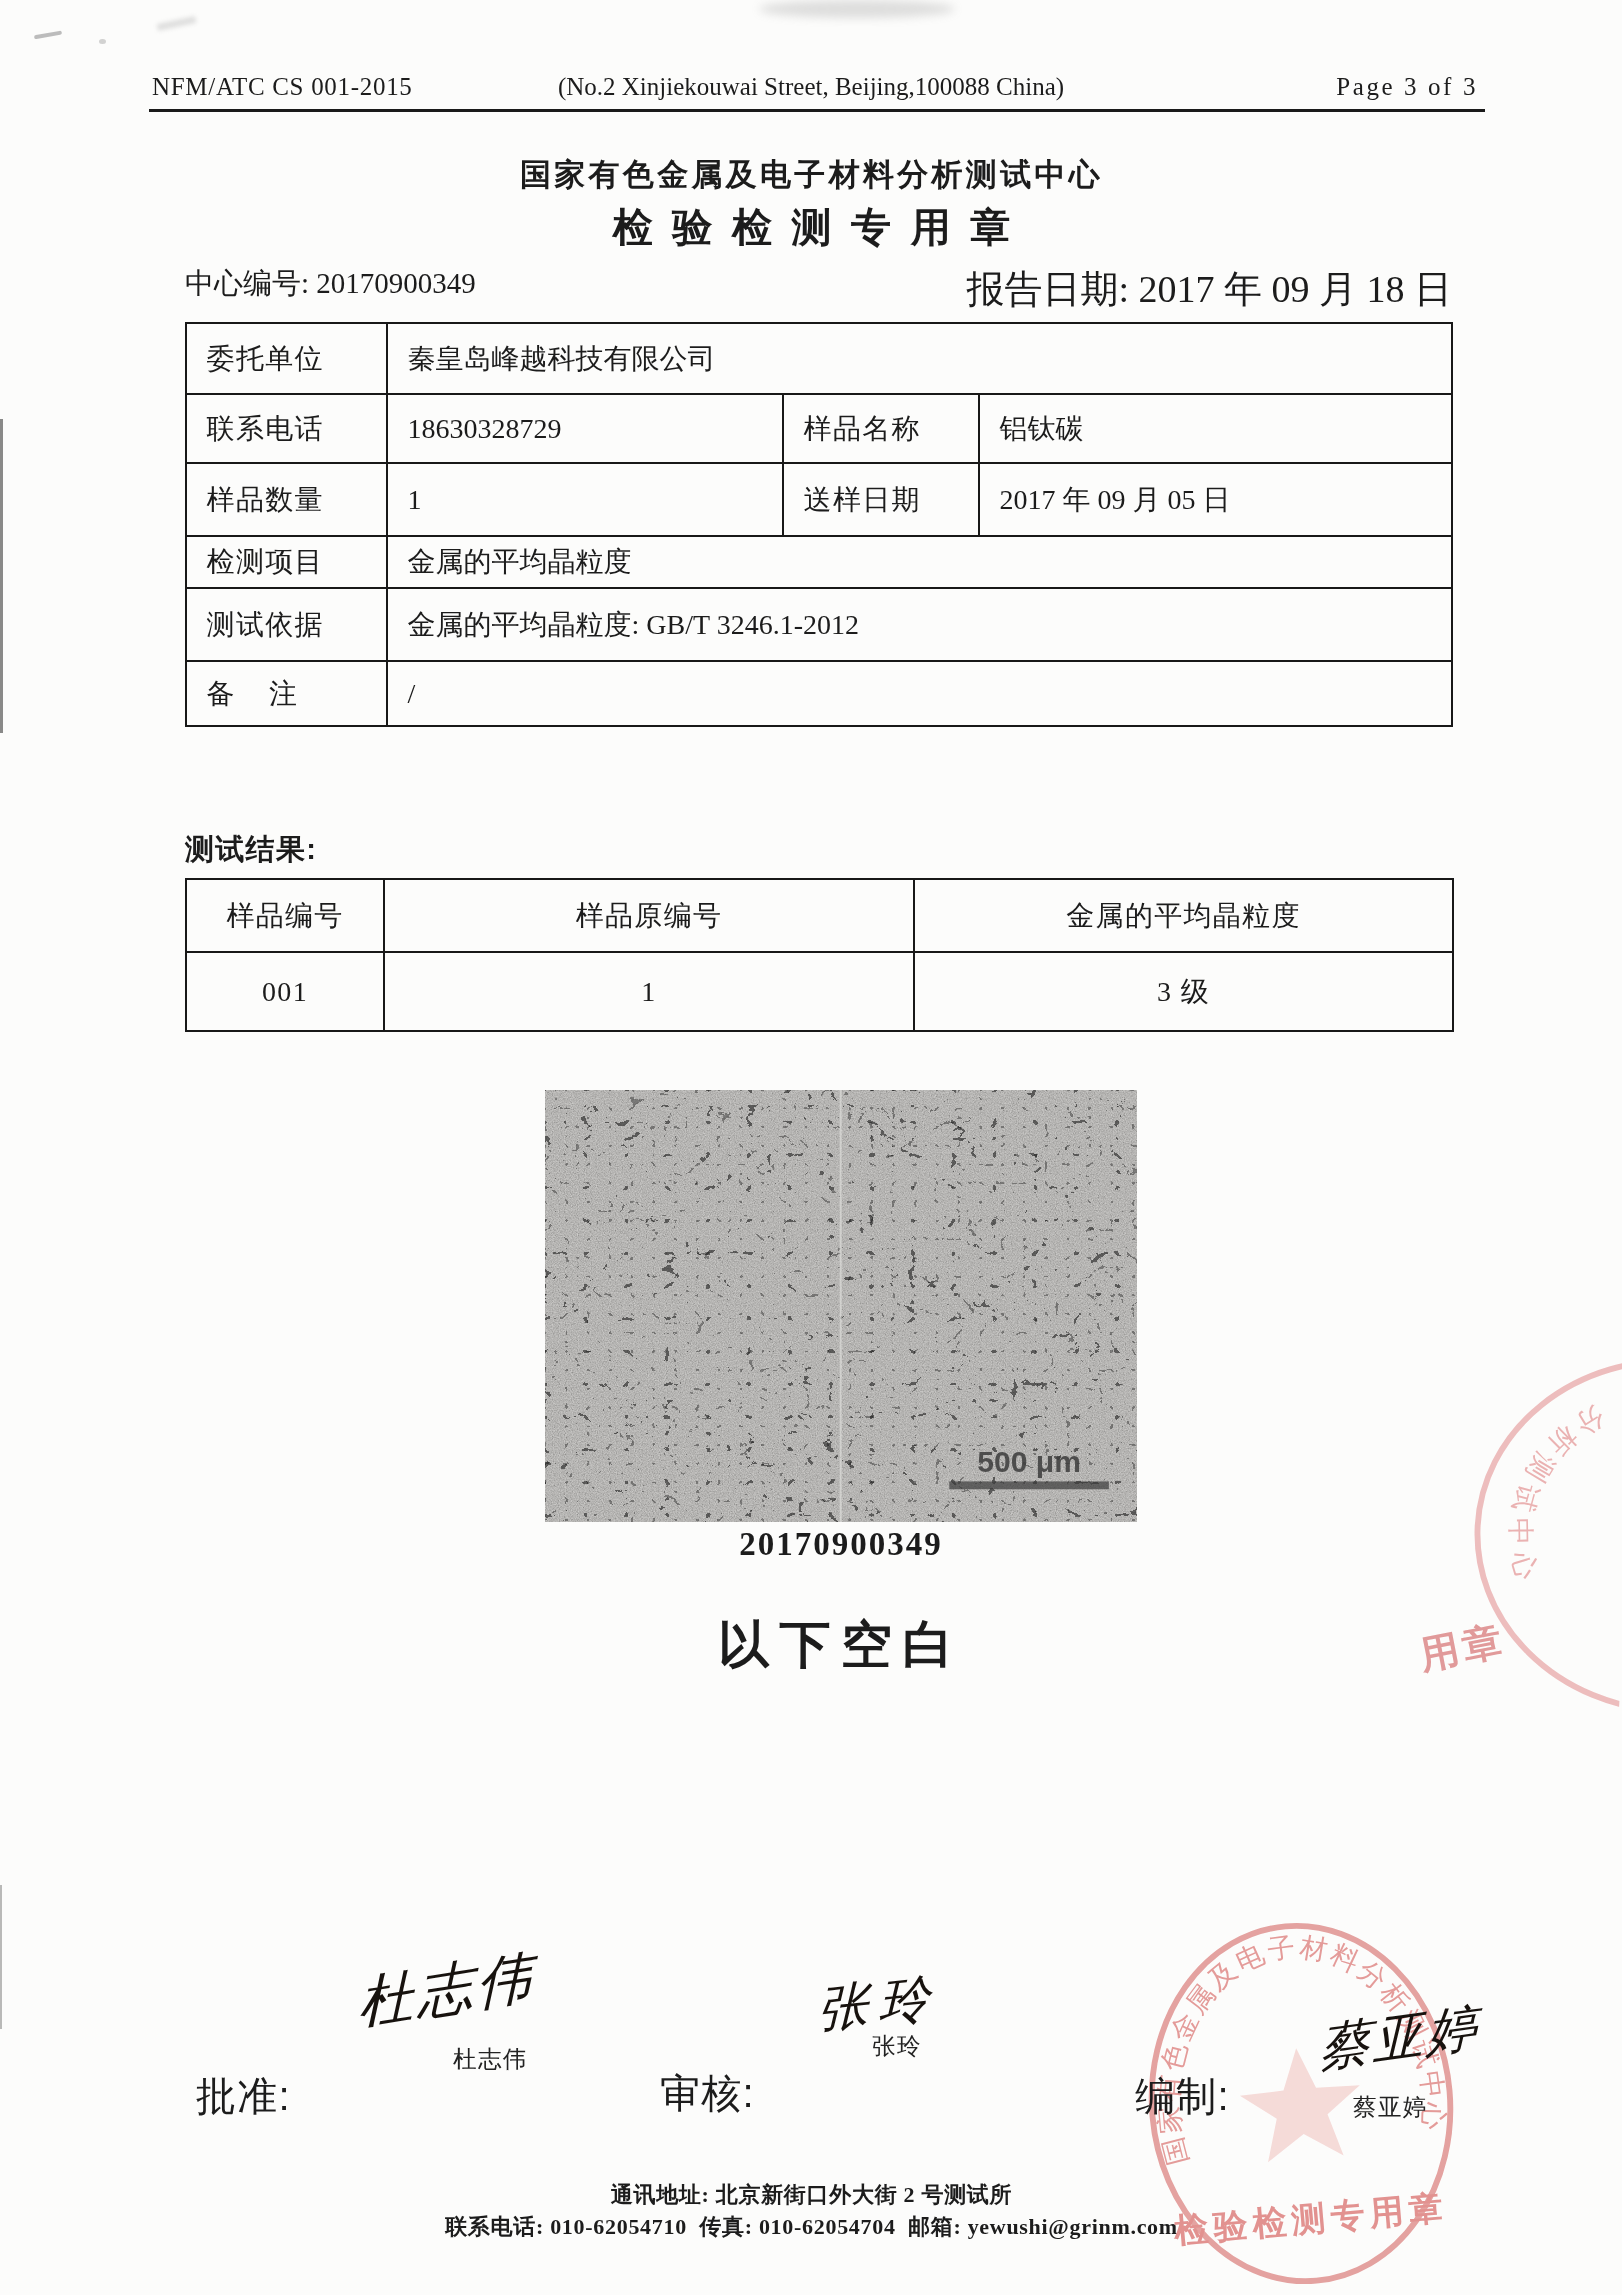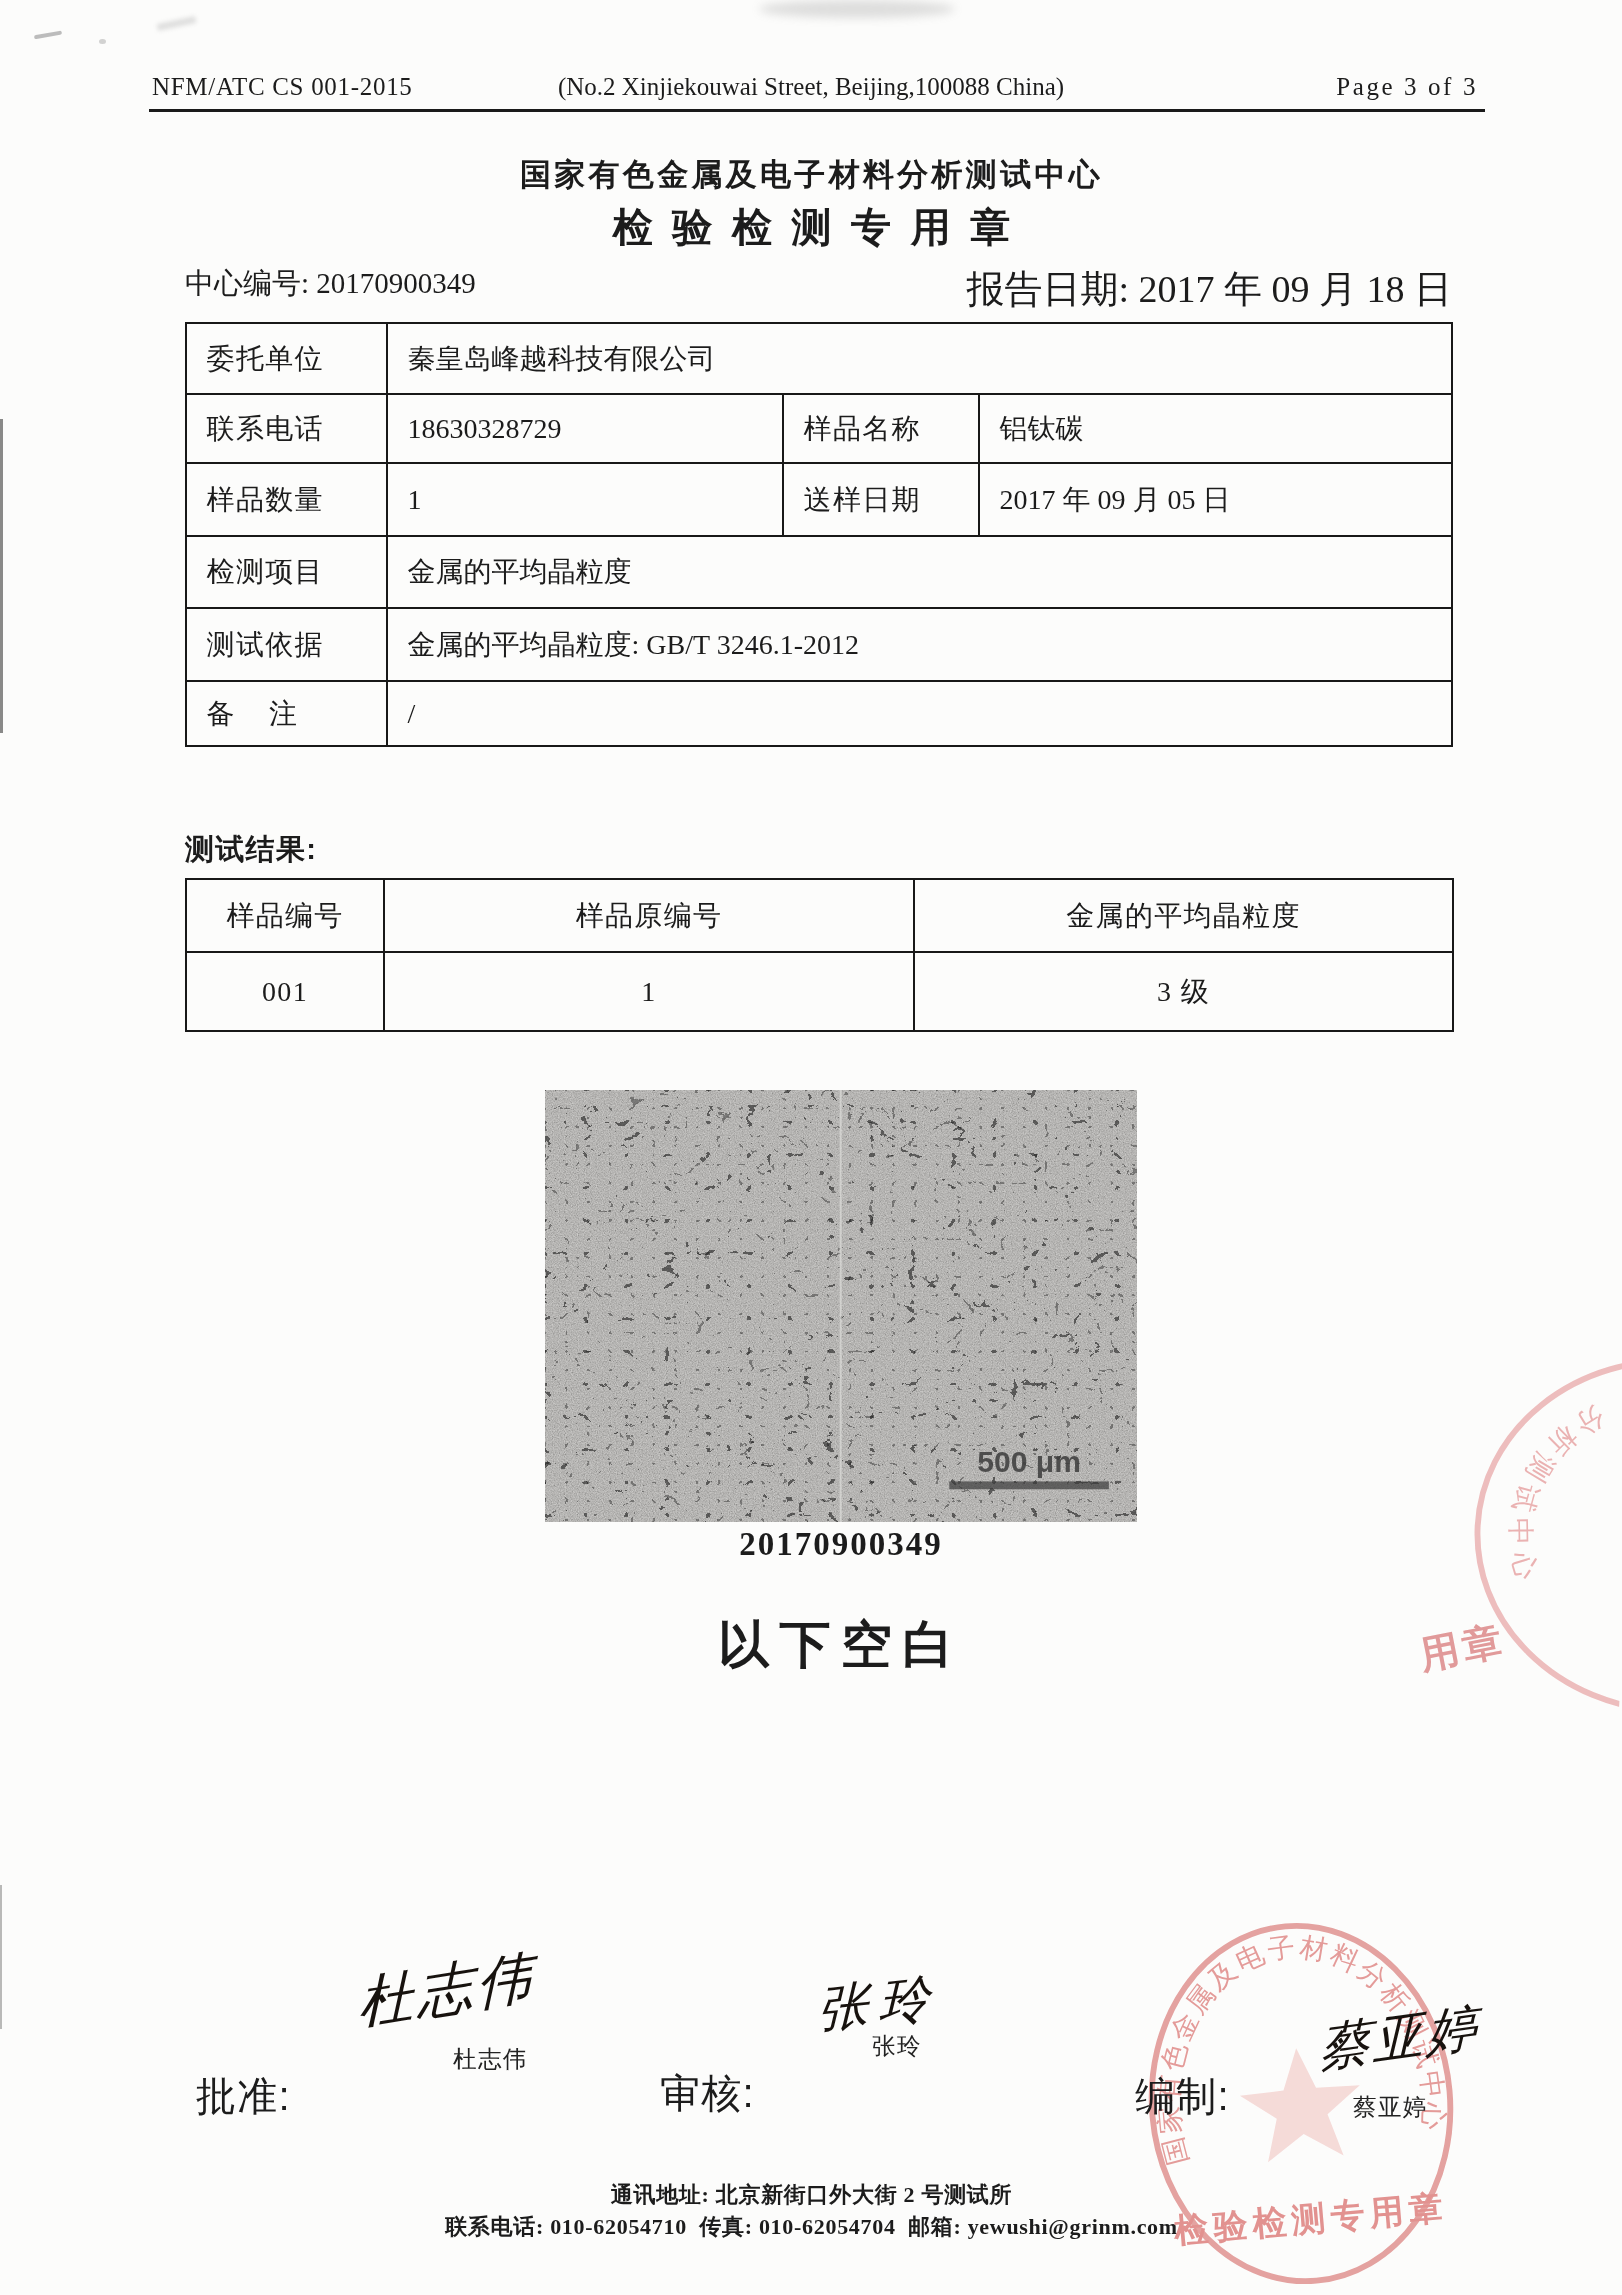--- a/index.html
+++ b/index.html
@@ -115,21 +115,21 @@
       <td>18630328729</td>
       <td class="lab">样品名称</td>
       <td>铝钛碳</td>
     </tr>
     <tr style="height:73px">
       <td class="lab">样品数量</td>
       <td>1</td>
       <td class="lab">送样日期</td>
       <td>2017 年 09 月 05 日</td>
     </tr>
-    <tr style="height:72px">
+    <tr style="height:52px">
       <td class="lab">检测项目</td>
       <td colspan="3">金属的平均晶粒度</td>
     </tr>
     <tr style="height:73px">
       <td class="lab">测试依据</td>
       <td colspan="3">金属的平均晶粒度: GB/T 3246.1-2012</td>
     </tr>
     <tr style="height:65px">
       <td class="lab">备    注</td>
       <td colspan="3">/</td>

